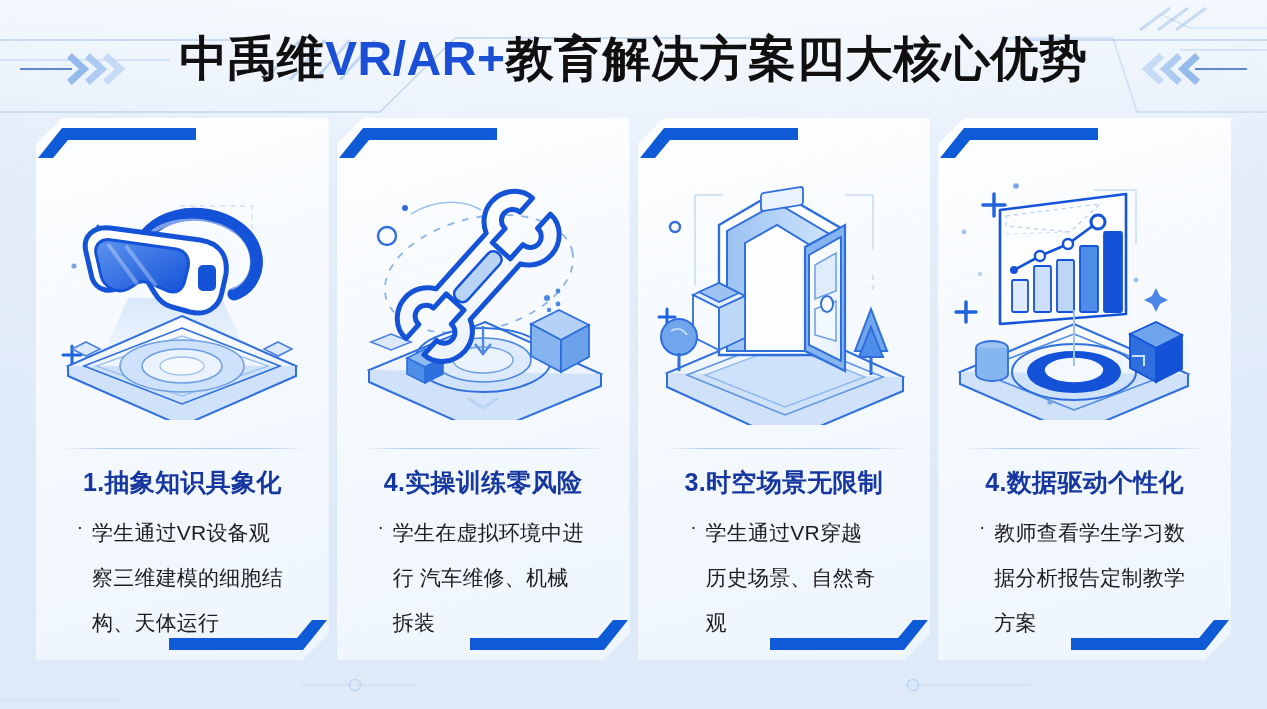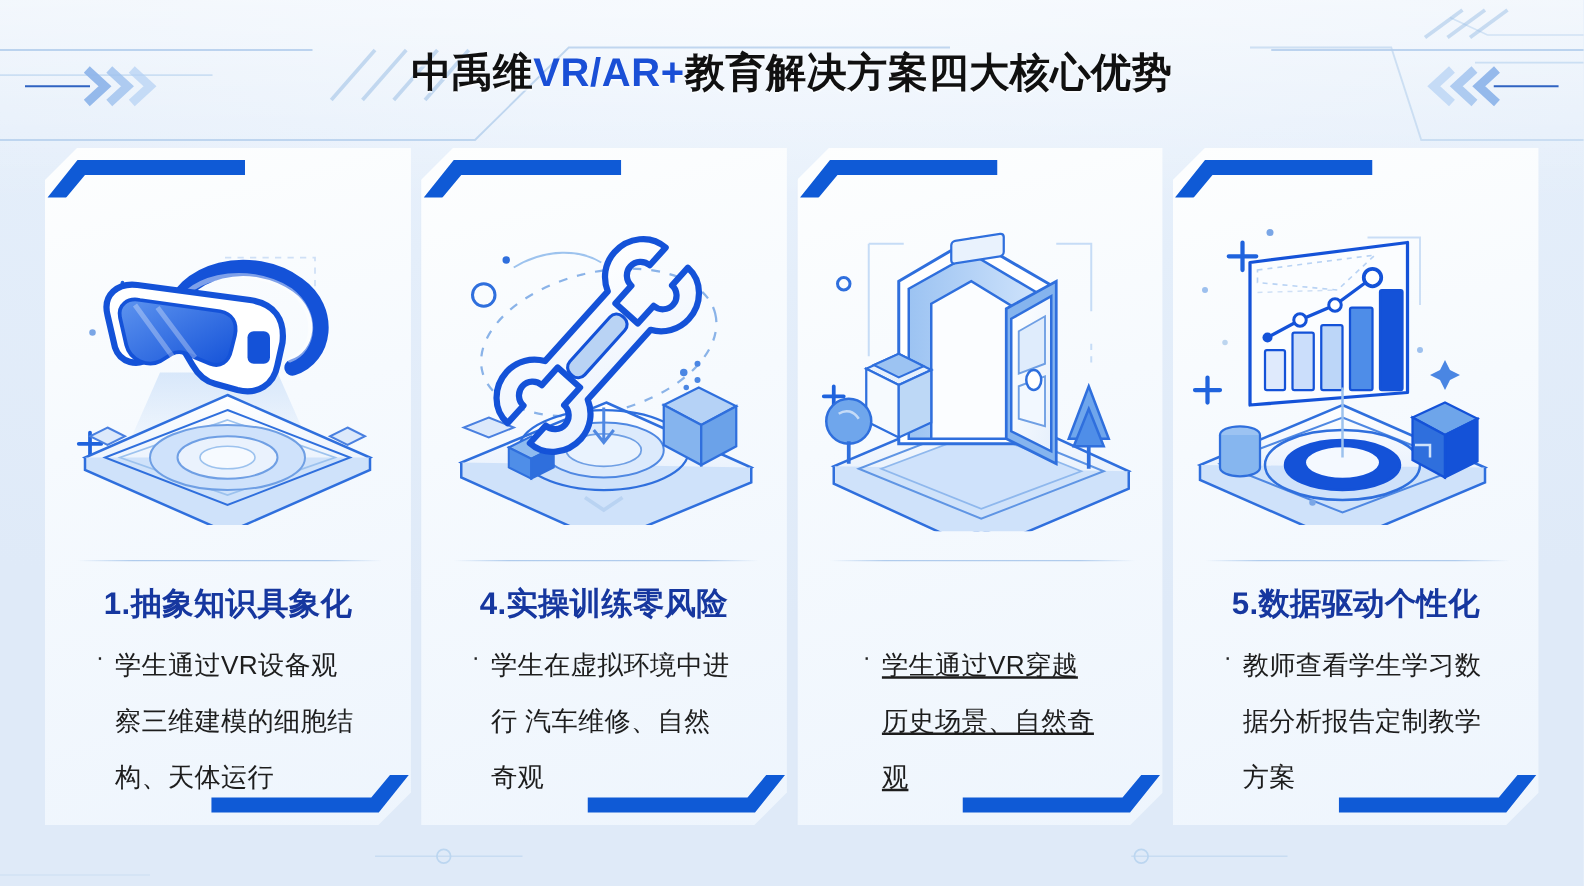--- a/index.html
+++ b/index.html
@@ -19,21 +19,21 @@
   }
   
   .bg-deco{ position:absolute; inset:0; pointer-events:none; }
 
   
   .header{
     position:absolute; top:0; left:0; width:1267px; height:118px;
     display:flex; align-items:center; justify-content:center;
   }
   .title{
-    font-size:32px; font-weight:bold; letter-spacing:.5px;
+    font-size:48px; font-weight:bold; letter-spacing:.5px;
     white-space:nowrap; color:#101010;
     text-shadow:0 1px 0 rgba(255,255,255,.6);
   }
   .title .accent{ color:#1a4fd6; }
 
   .chev{ position:absolute; top:52px; display:flex; align-items:center; }
   .chev.left{ left:20px; }
   .chev.right{ right:20px; }
 
   
@@ -80,21 +80,21 @@
     display:flex; justify-content:center;
   }
   .bullet-row{ display:flex; gap:9px; align-items:flex-start; }
   .bullet-dot{
     font-size:19px; line-height:34px; color:#222; flex:none;
   }
   .bullet-text{
     font-size:21px; line-height:45px; color:#1d1d1d;
     max-width:196px; letter-spacing:.2px;
   }
-  .card:nth-child(3) .bullet-text{ max-width:172px;text-decoration:underline; }
+  .card:nth-child(3) .bullet-text{ max-width:172px; }
 </style>
 </head>
 <body>
 
 <div class="stage">
 
   <svg class="bg-deco" width="1267" height="709" viewBox="0 0 1267 709">
     <defs>
       <linearGradient id="fadeR" x1="0" y1="0" x2="1" y2="0">
         <stop offset="0%" stop-color="#7fa8e0" stop-opacity="0"></stop>
@@ -320,21 +320,21 @@
               <rect x="116" y="80" width="16" height="62" rx="7" fill="#b9d3f4" stroke="#1452d8" stroke-width="2.5"></rect>
             </g>
           </svg>
         </div>
 
         <div class="divider"></div>
         <div class="card-title">4.实操训练零风险</div>
         <div class="card-body">
           <div class="bullet-row">
             <span class="bullet-dot">·</span>
-            <span class="bullet-text">学生在虚拟环境中进行 汽车维修、自然奇观</span>
+            <span class="bullet-text">学生在虚拟环境中进行 汽车维修、机械拆装</span>
           </div>
         </div>
       </div>
     </div>
 
     <div class="card">
       <div class="card-inner">
         <svg class="bracket-tl" viewBox="0 0 160 40">
           <path d="M 2 40 L 26 10 L 160 10 L 160 22 L 32 22 L 12 46 Z" fill="#0f5ad6"></path>
         </svg>
@@ -399,20 +399,21 @@
             </g>
             <g>
               <path d="M 222 144 L 238 186 L 206 186 Z" fill="#6fa6ec" stroke="#2f6fdd" stroke-width="2"></path>
               <path d="M 222 162 L 234 192 L 210 192 Z" fill="#4f8ee8" stroke="#2f6fdd" stroke-width="2"></path>
               <path d="M 222 192 L 222 210" stroke="#2f6fdd" stroke-width="3"></path>
             </g>
           </svg>
         </div>
 
         <div class="divider"></div>
+        <div class="card-title">3.时空场景无限制</div>
         <div class="card-body">
           <div class="bullet-row">
             <span class="bullet-dot">·</span>
             <span class="bullet-text">学生通过VR穿越历史场景、自然奇观</span>
           </div>
         </div>
       </div>
     </div>
 
     <div class="card">
@@ -477,21 +478,21 @@
 
               <path d="M 180 164 L 206 152 L 232 165 L 206 178 Z" fill="#6ea5ea" stroke="#1452d8" stroke-width="1.8"></path>
               <path d="M 180 164 L 180 198 L 206 212 L 206 178 Z" fill="#2f6fdd" stroke="#1452d8" stroke-width="1.8"></path>
               <path d="M 232 165 L 232 199 L 206 212 L 206 178 Z" fill="#1452d8" stroke="#1452d8" stroke-width="1.8"></path>
               <path d="M 182 186 L 194 186 L 194 196" fill="none" stroke="#cfe2fa" stroke-width="2"></path>
             </g>
           </svg>
         </div>
 
         <div class="divider"></div>
-        <div class="card-title">5.数据驱动个性化</div>
+        <div class="card-title">4.数据驱动个性化</div>
         <div class="card-body">
           <div class="bullet-row">
             <span class="bullet-dot">·</span>
             <span class="bullet-text">教师查看学生学习数据分析报告定制教学方案</span>
           </div>
         </div>
       </div>
     </div>
 
   </div>

